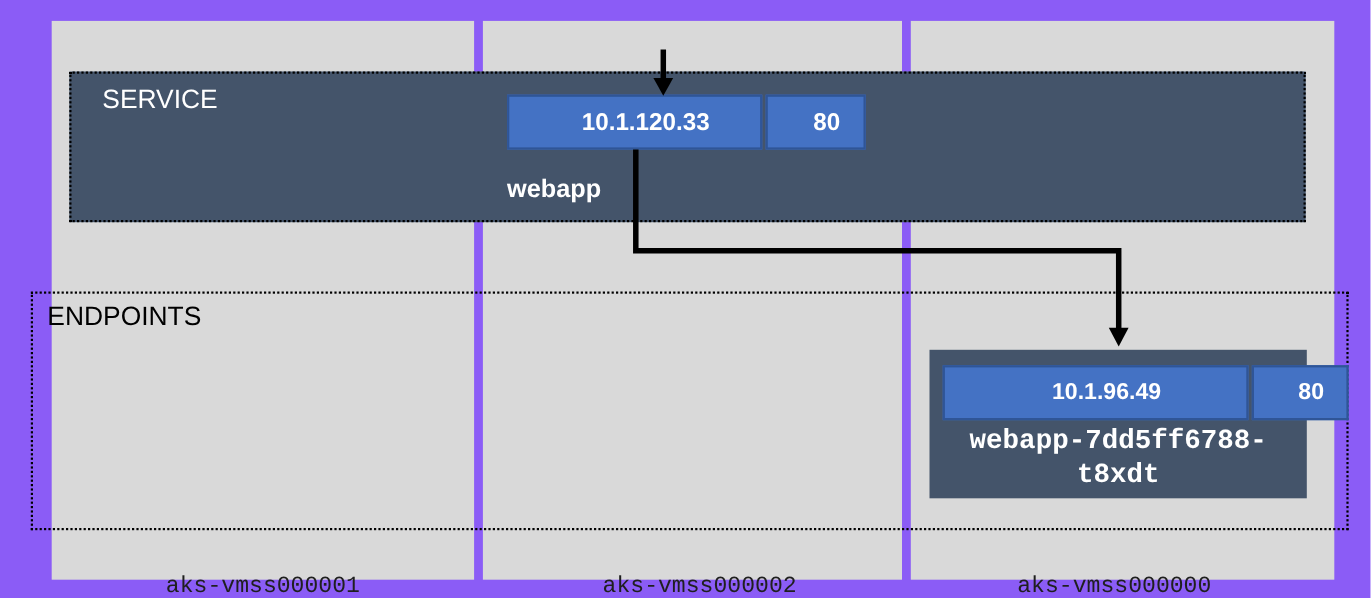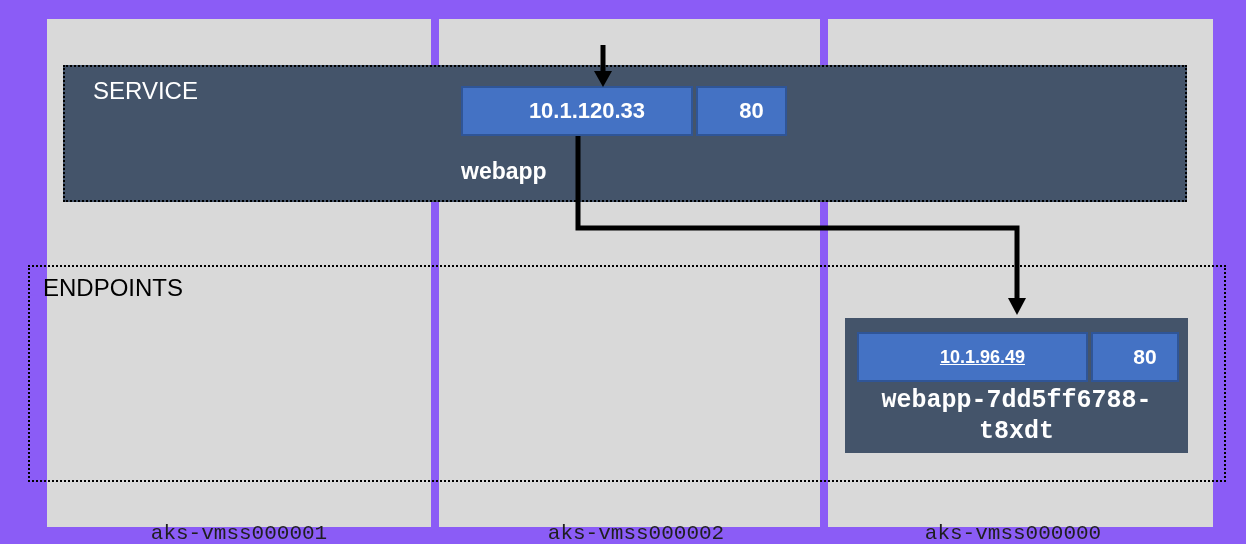--- a/index.html
+++ b/index.html
@@ -99,21 +99,21 @@
     display: flex;
     align-items: center;
     justify-content: center;
     padding-left: 20px;
   }
   .svc-ip-row { left: 461px; top: 86px; height: 50px; }
   .svc-ip-row .seg-ip   { width: 232px; height: 50px; }
   .svc-ip-row .seg-port { width: 91px;  height: 50px; }
 
   .pod-ip-row { left: 857px; top: 332px; height: 50px; }
-  .pod-ip-row .seg-ip   { width: 231px; height: 50px; font-size: 18px; text-decoration: underline; }
+  .pod-ip-row .seg-ip   { width: 278px; height: 50px; font-size: 21px; }
   .pod-ip-row .seg-port { width: 88px;  height: 50px; font-size: 21px; }
 
   .svc-name {
     position: absolute;
     left: 461px;
     top: 158px;
     width: 326px;
     text-align: left;
     color: #ffffff;
     font-weight: bold;

